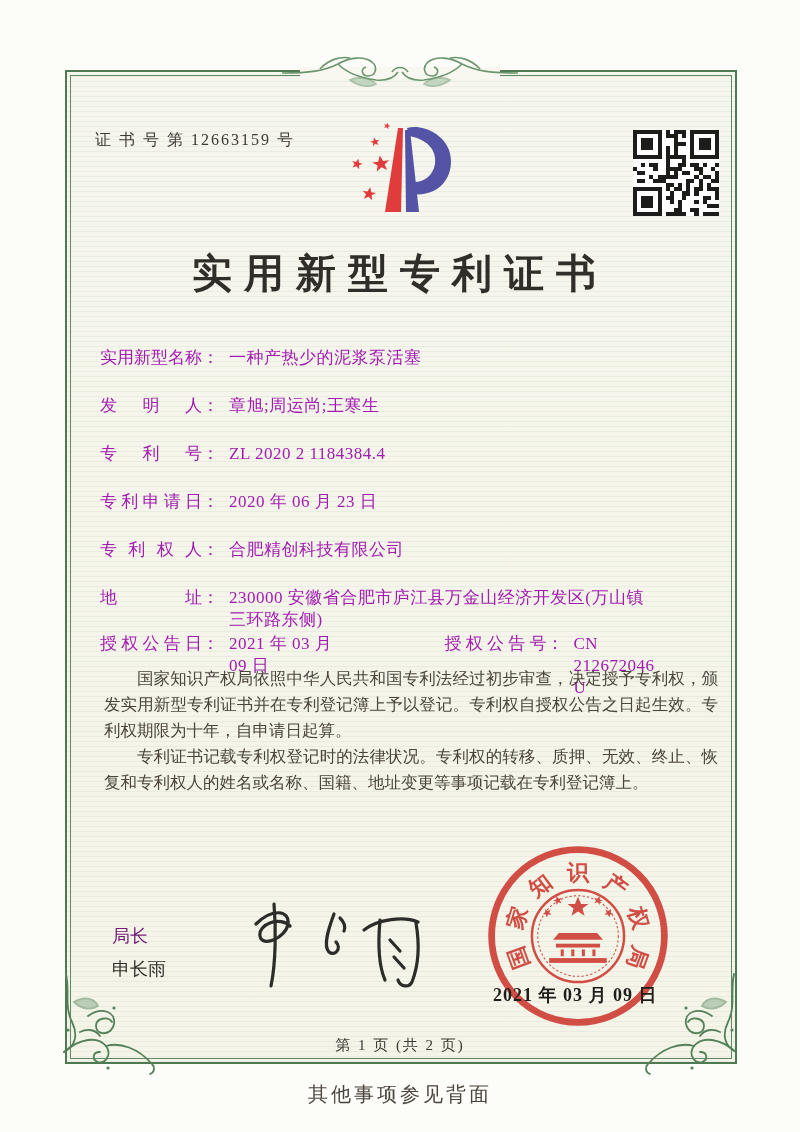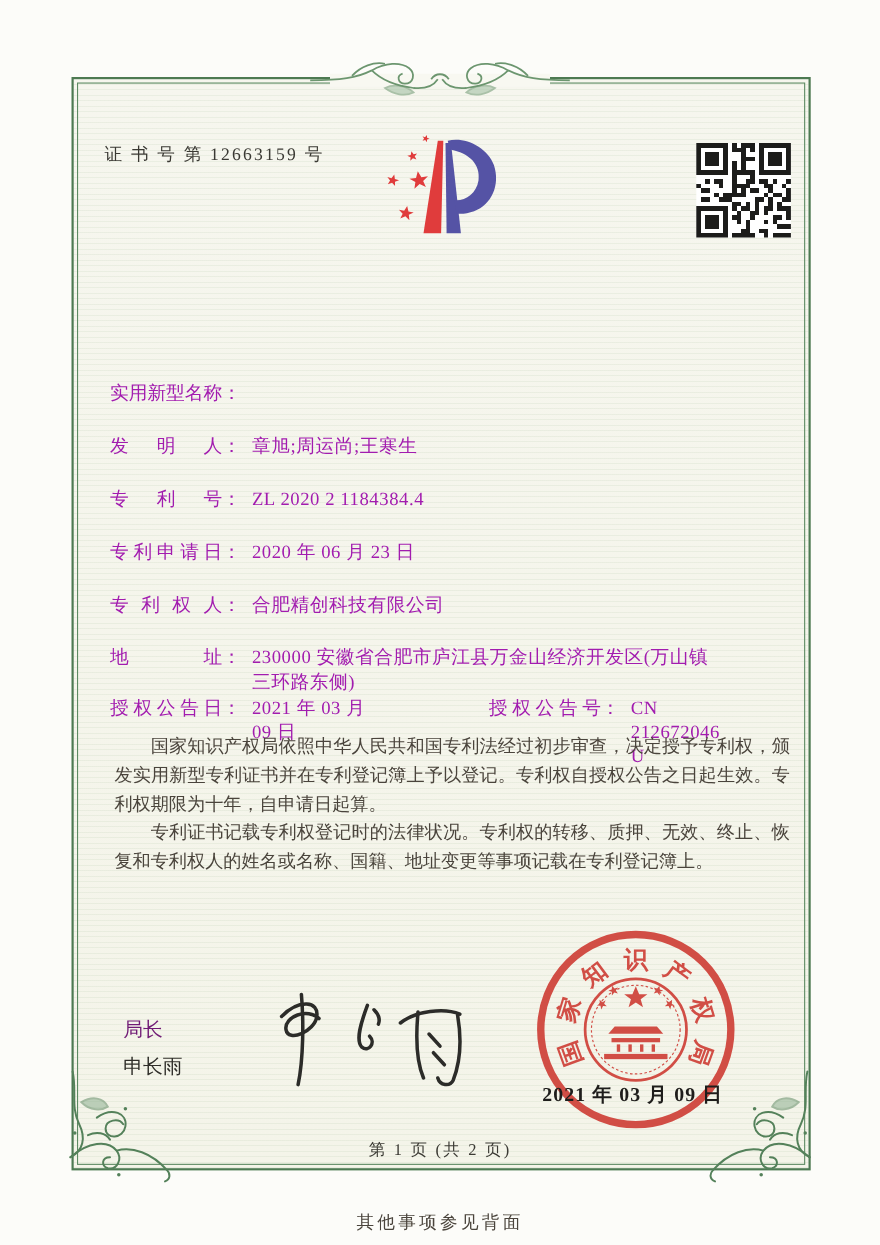--- a/index.html
+++ b/index.html
@@ -31,22 +31,22 @@
              text-align:justify;color:#4a443c;}
   .body-text p{margin:0;text-indent:2em;}
   .sign-title{position:absolute;left:112px;top:924px;font-size:18px;color:#701a75;}
   .sign-name{position:absolute;left:112px;top:957px;font-size:18px;color:#2f2e29;text-align:right;}
   .signature{position:absolute;left:228px;top:892px;width:198px;height:100px;}
   .seal{position:absolute;left:482px;top:840px;width:192px;height:192px;opacity:0.92;}
   .seal-date{position:absolute;left:493px;top:983px;font-size:18px;font-weight:bold;
              letter-spacing:1px;color:#1e1d1b;}
   .page-num{position:absolute;left:0;right:0;top:1036px;text-align:center;font-size:15px;
             letter-spacing:2px;color:#3b3a34;}
-  .back-note{position:absolute;left:0;right:0;top:1081px;text-align:center;font-size:16px;
-             letter-spacing:3px;color:#4a443c;margin-top:20px;}
+  .back-note{position:absolute;left:0;right:0;top:1081px;text-align:center;font-size:20px;
+             letter-spacing:3px;color:#4a443c;}
   .orn-top{position:absolute;left:280px;top:51px;width:240px;height:44px;}
   .orn-bl{position:absolute;left:54px;top:972px;width:106px;height:108px;}
   .orn-br{position:absolute;left:640px;top:972px;width:106px;height:108px;transform:scaleX(-1);}
 </style>
 </head>
 <body>
 
 <div class="page">
 
   <div class="frame"></div>
@@ -242,25 +242,27 @@
         <rect x="11" y="20" width="1" height="1"></rect>
         <rect x="12" y="20" width="1" height="1"></rect>
         <rect x="15" y="20" width="1" height="1"></rect>
         <rect x="17" y="20" width="1" height="1"></rect>
         <rect x="18" y="20" width="1" height="1"></rect>
         <rect x="19" y="20" width="1" height="1"></rect>
         <rect x="20" y="20" width="1" height="1"></rect>
       </g>
   </svg>
 
+  <div class="title">实用新型专利证书</div>
 
   <div class="fields">
     <div class="frow">
       <span class="flabel">实用新型名称</span>
         <span class="fcolon">：</span>
+        <span class="fvalue">一种产热少的泥浆泵活塞</span>
     </div>
     <div class="frow">
       <span class="flabel">发明人</span>
         <span class="fcolon">：</span>
         <span class="fvalue">章旭;周运尚;王寒生</span>
     </div>
     <div class="frow">
       <span class="flabel">专利号</span>
         <span class="fcolon">：</span>
         <span class="fvalue">ZL 2020 2 1184384.4</span>

